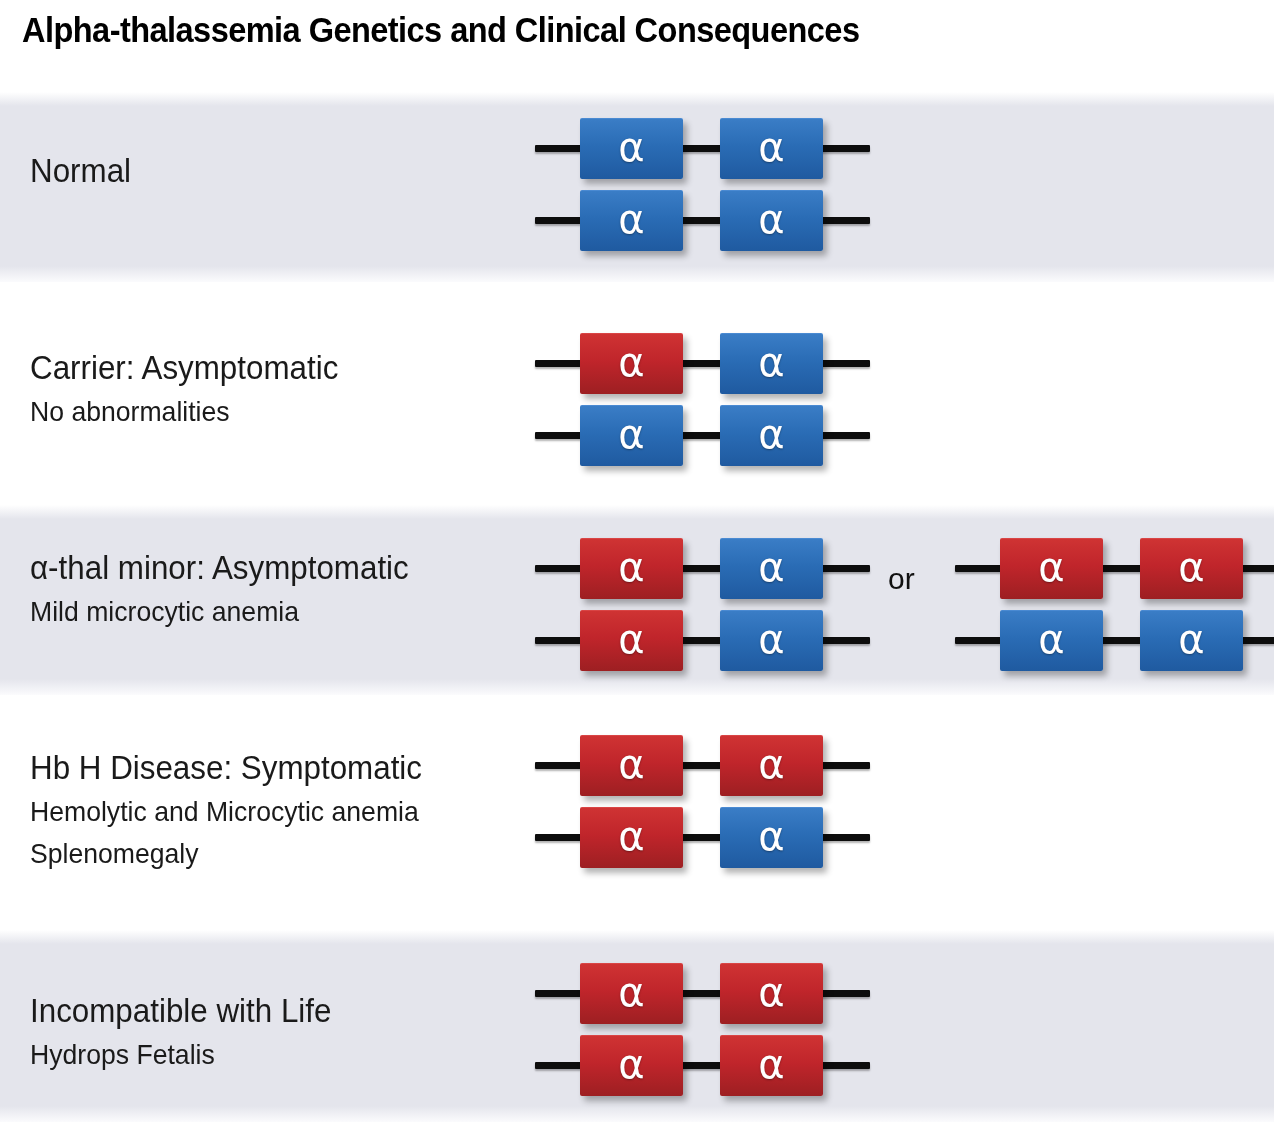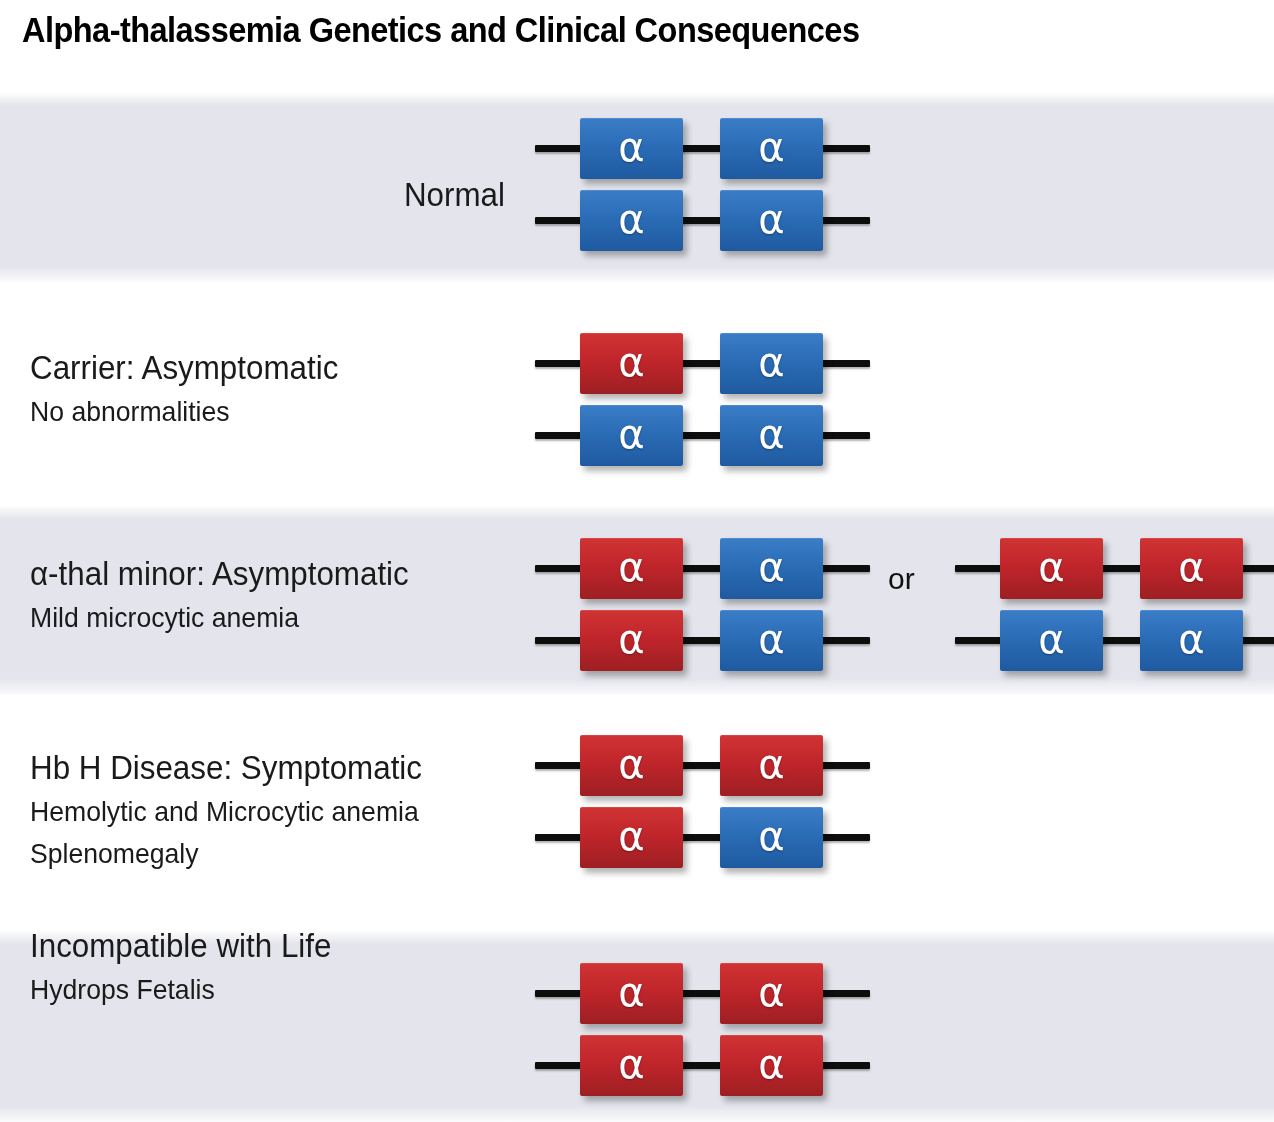--- a/index.html
+++ b/index.html
@@ -139,21 +139,21 @@
 <div id="title">Alpha-thalassemia Genetics and Clinical Consequences</div>
 
 <div id="bands-layer">
     <div class="band shaded" style="top: 92px; height: 190px;"></div>
     <div class="band plain" style="top: 282px; height: 223px;"></div>
     <div class="band shaded" style="top: 505px; height: 190px;"></div>
     <div class="band plain" style="top: 695px; height: 235px;"></div>
     <div class="band shaded" style="top: 930px; height: 192px;"></div>
   </div>
 <div id="rows-layer">
-    <div class="row-labels" style="top: 172px; text-align: right;">
+    <div class="row-labels" style="top: 148px;">
       <div class="label-main">Normal</div>
     </div>
     <div class="diagram" style="left: 535px; top: 118px;">
       <div class="chrom" style="width: 333px;">
         <div class="strand" style="left: 0px; width: 51px;"></div>
         <div class="strand" style="left: 144px; width: 45px;"></div>
         <div class="strand" style="left: 284px; width: 51px;"></div>
         <div class="gene blue" style="left: 45px;">
           <span class="glyph">α</span>
         </div>
@@ -194,21 +194,21 @@
         <div class="strand" style="left: 144px; width: 45px;"></div>
         <div class="strand" style="left: 284px; width: 51px;"></div>
         <div class="gene blue" style="left: 45px;">
           <span class="glyph">α</span>
         </div>
         <div class="gene blue" style="left: 185px;">
           <span class="glyph">α</span>
         </div>
       </div>
     </div>
-    <div class="row-labels" style="top: 545px; margin-top: 6px;">
+    <div class="row-labels" style="top: 545px;">
       <div class="label-main">α-thal minor: Asymptomatic</div>
       <div class="label-sub">Mild microcytic anemia</div>
     </div>
     <div class="diagram" style="left: 535px; top: 538px;">
       <div class="chrom" style="width: 333px;">
         <div class="strand" style="left: 0px; width: 51px;"></div>
         <div class="strand" style="left: 144px; width: 45px;"></div>
         <div class="strand" style="left: 284px; width: 51px;"></div>
         <div class="gene red" style="left: 45px;">
           <span class="glyph">α</span>
@@ -276,21 +276,21 @@
         <div class="strand" style="left: 144px; width: 45px;"></div>
         <div class="strand" style="left: 284px; width: 51px;"></div>
         <div class="gene red" style="left: 45px;">
           <span class="glyph">α</span>
         </div>
         <div class="gene blue" style="left: 185px;">
           <span class="glyph">α</span>
         </div>
       </div>
     </div>
-    <div class="row-labels" style="top: 923px;">
+    <div class="row-labels" style="top: 988px;">
       <div class="label-main">Incompatible with Life</div>
       <div class="label-sub">Hydrops Fetalis</div>
     </div>
     <div class="diagram" style="left: 535px; top: 963px;">
       <div class="chrom" style="width: 333px;">
         <div class="strand" style="left: 0px; width: 51px;"></div>
         <div class="strand" style="left: 144px; width: 45px;"></div>
         <div class="strand" style="left: 284px; width: 51px;"></div>
         <div class="gene red" style="left: 45px;">
           <span class="glyph">α</span>

